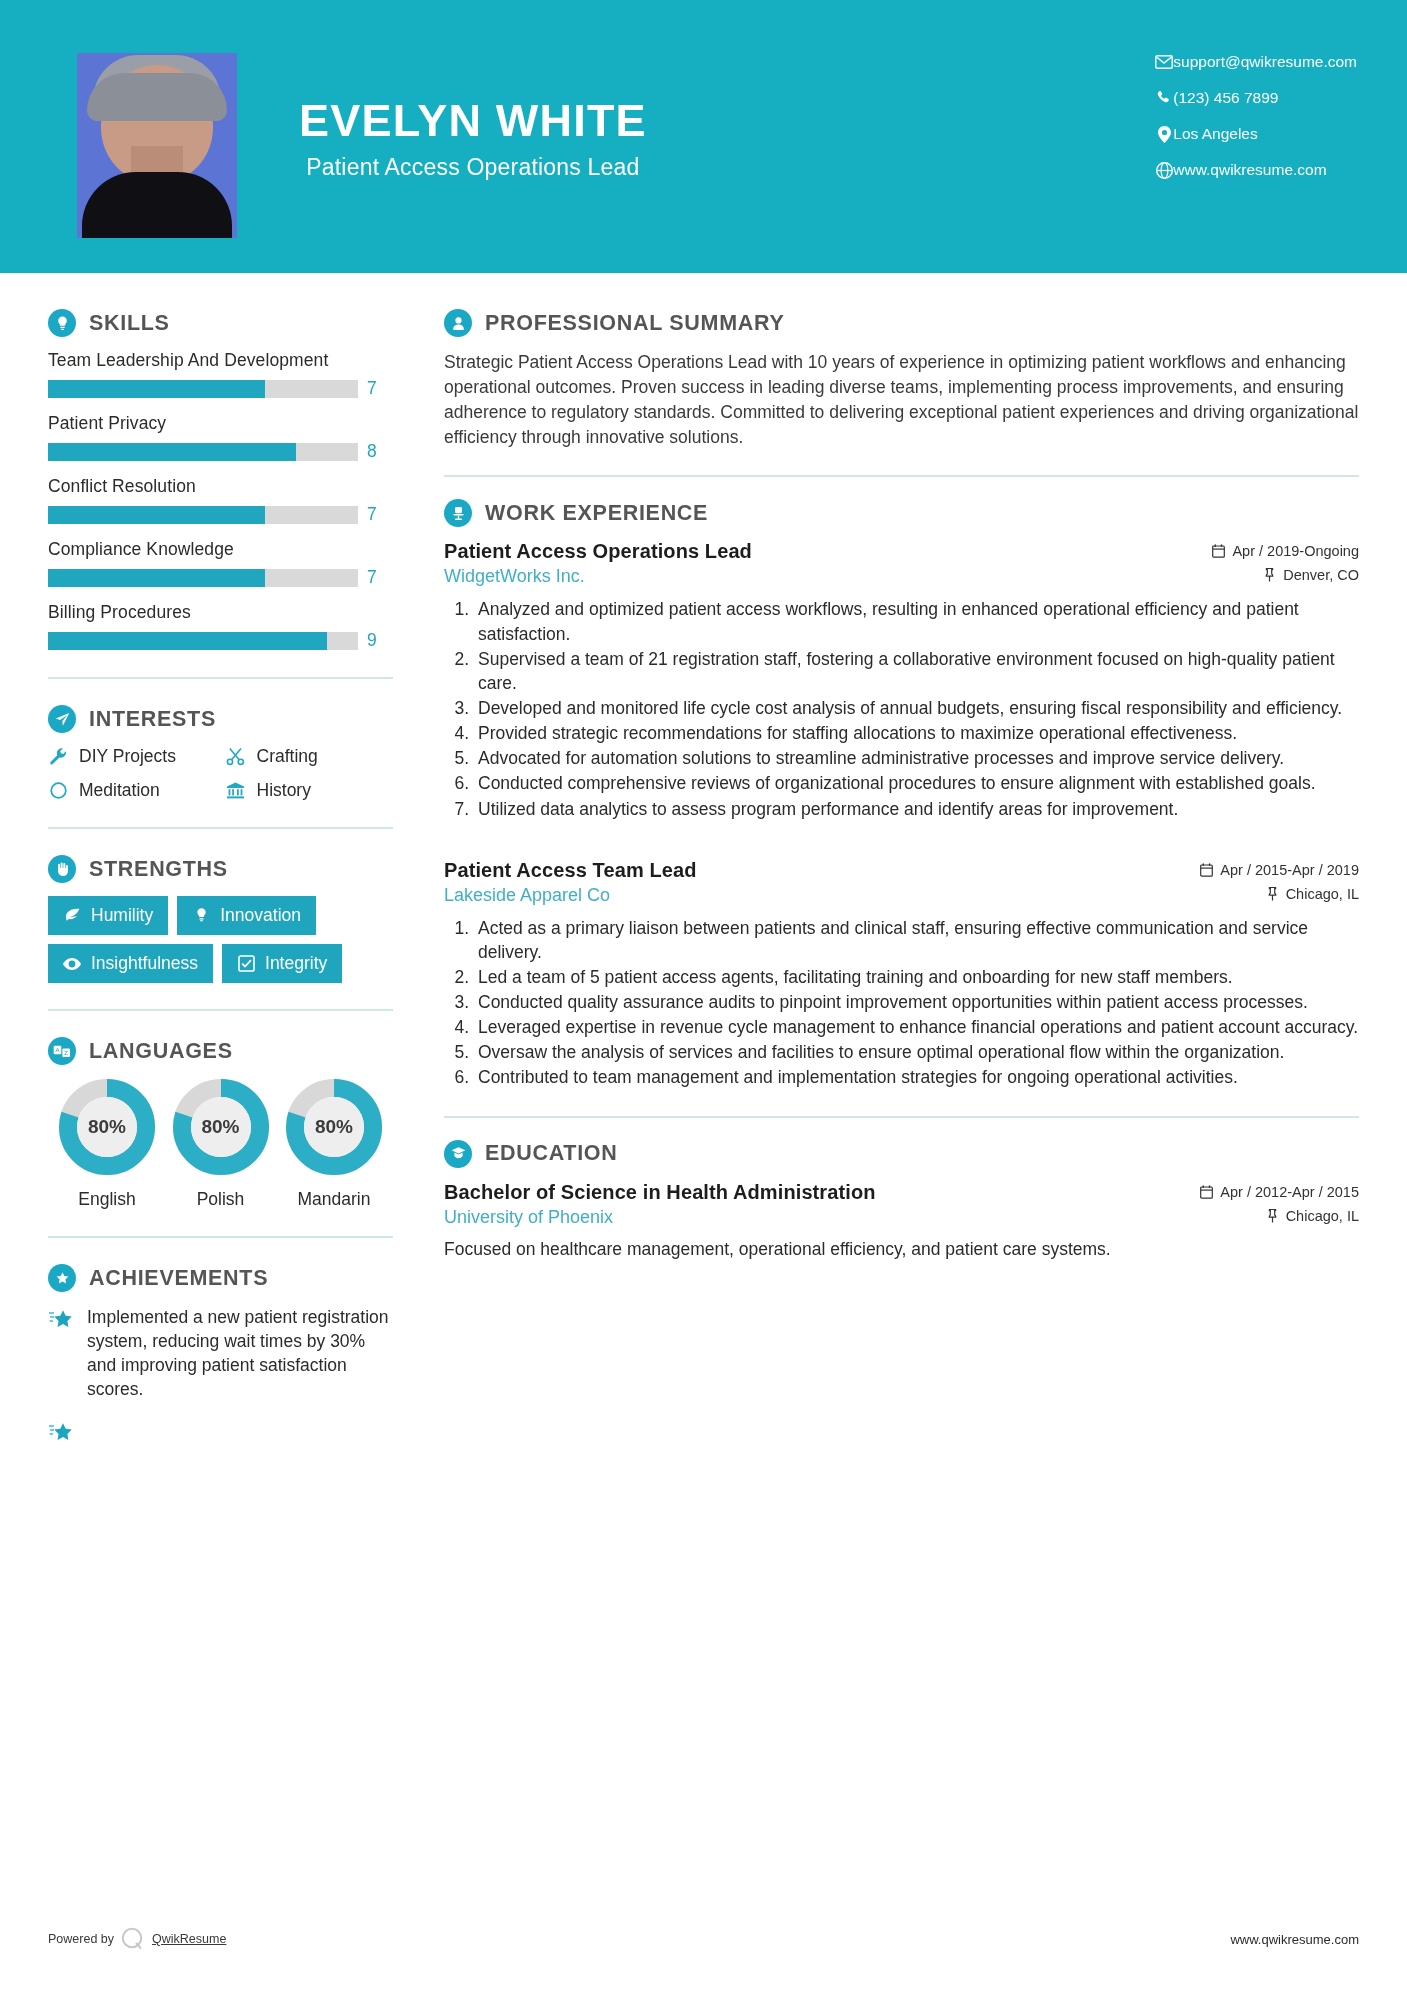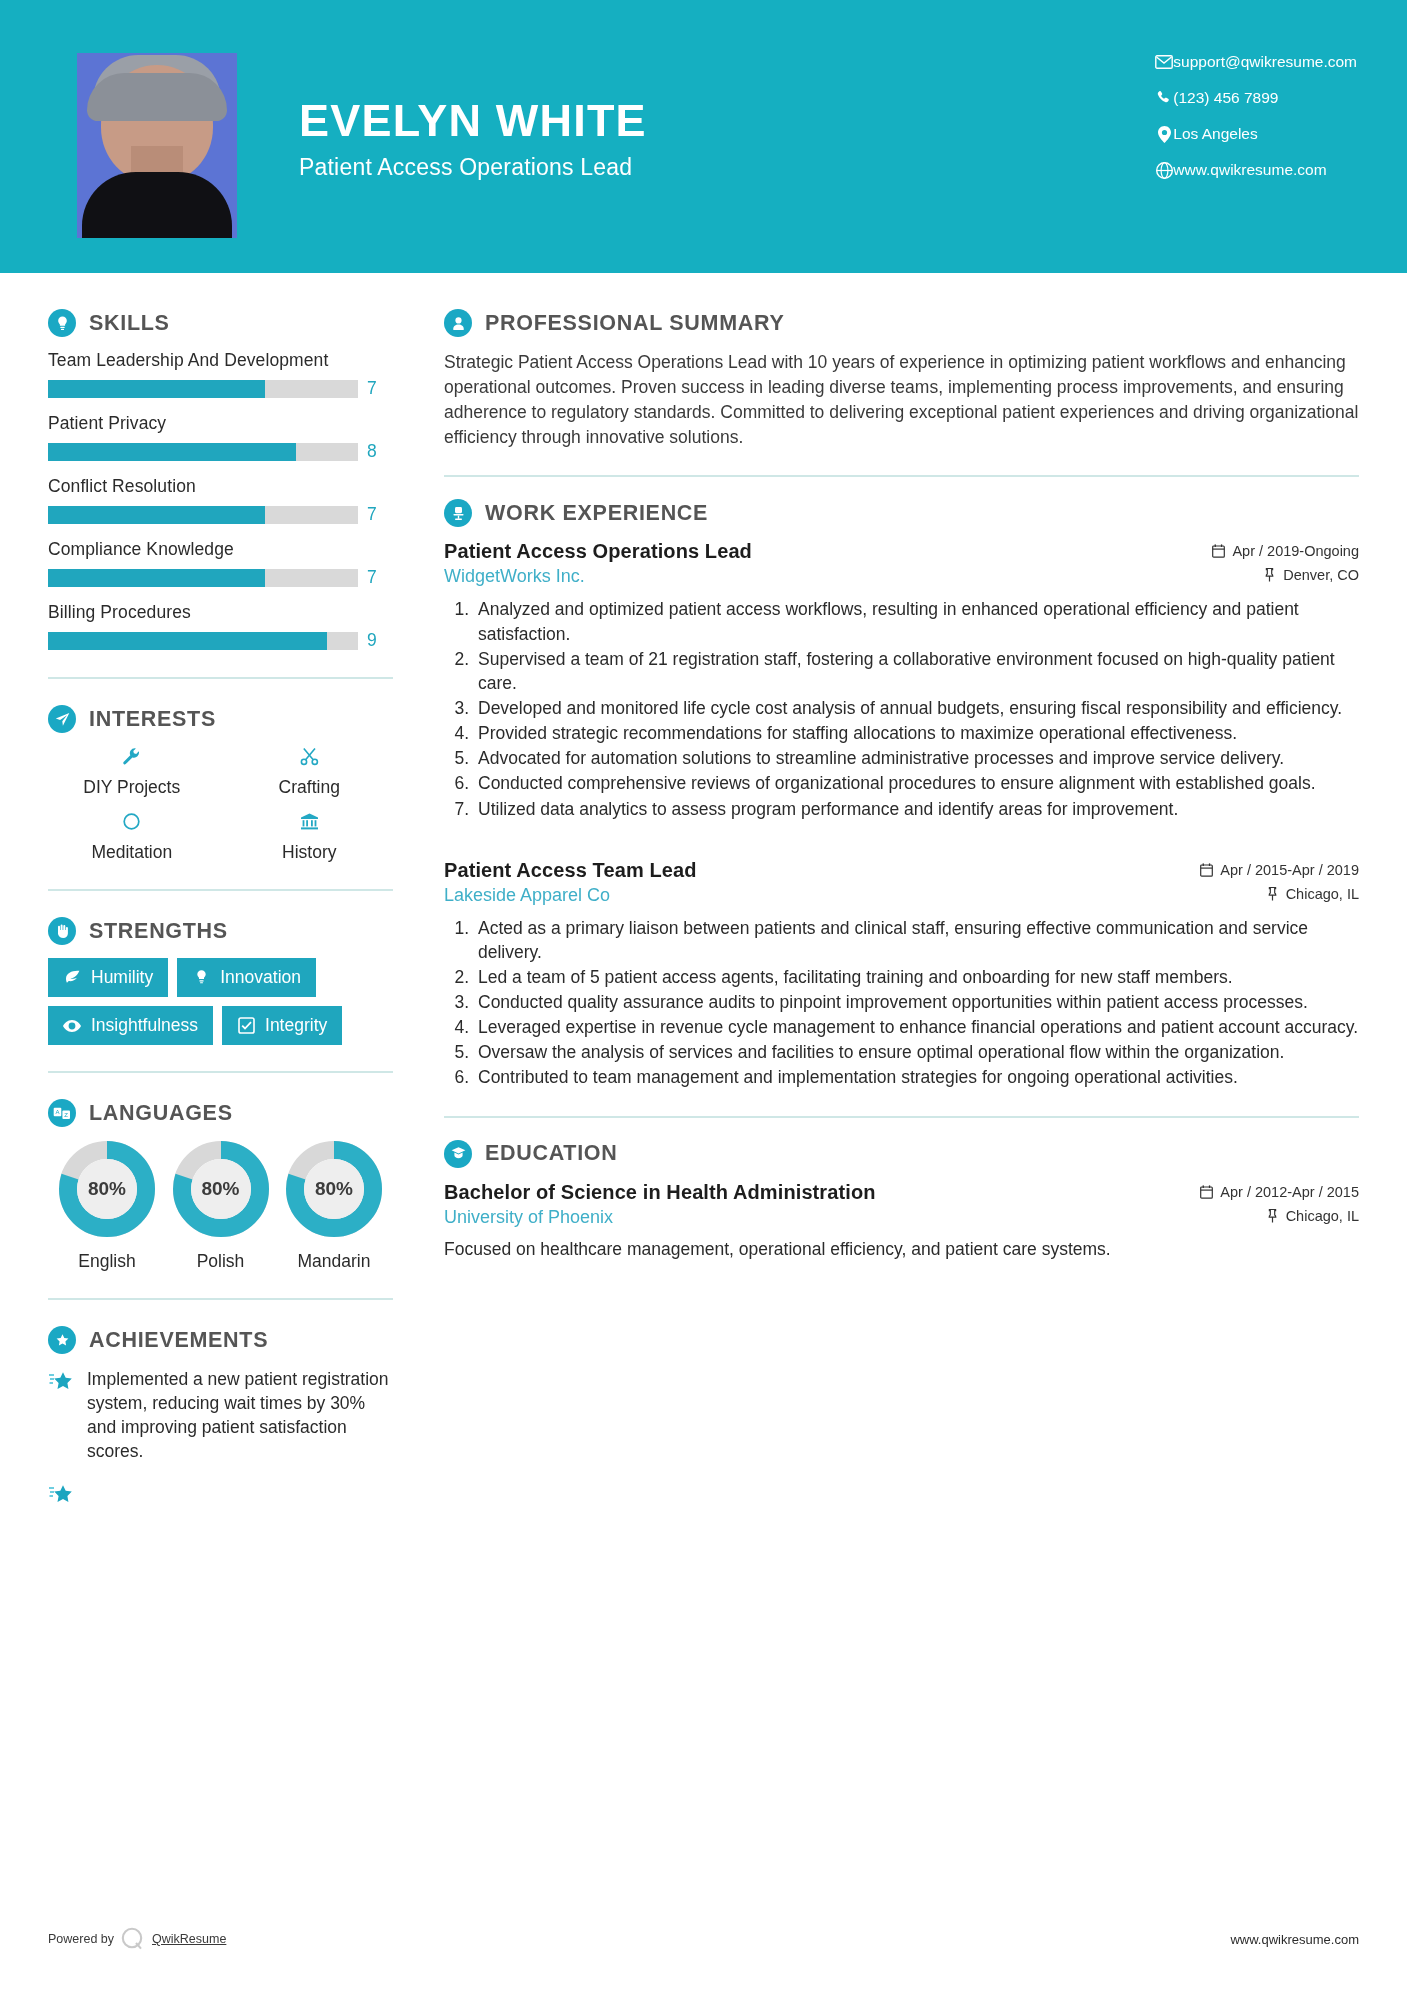--- a/index.html
+++ b/index.html
@@ -82,20 +82,21 @@
     left: 50%;
     bottom: 56px;
     transform: translateX(-50%);
     width: 52px;
     height: 36px;
     background: #b98d78;
   }
   .name-block {
     margin-left: 62px;
     padding-top: 44px;
+    text-align: center;
   }
   .name {
     font-size: 45px;
     font-weight: bold;
     color: #ffffff;
     letter-spacing: 1.2px;
     line-height: 1.05;
   }
   .role {
     font-size: 23px;
@@ -214,21 +215,20 @@
     row-gap: 13px;
     column-gap: 10px;
     margin-top: 4px;
   }
   .interest {
     display: flex;
     align-items: center;
     gap: 11px;
     font-size: 17.5px;
     color: #2b2b2b;
-    flex-direction: column;
   }
   .interest .i-ico {
     width: 20px;
     height: 20px;
     flex: 0 0 20px;
     display: inline-flex;
     align-items: center;
     justify-content: center;
   }
   .interest .i-ico svg { display: block; }

